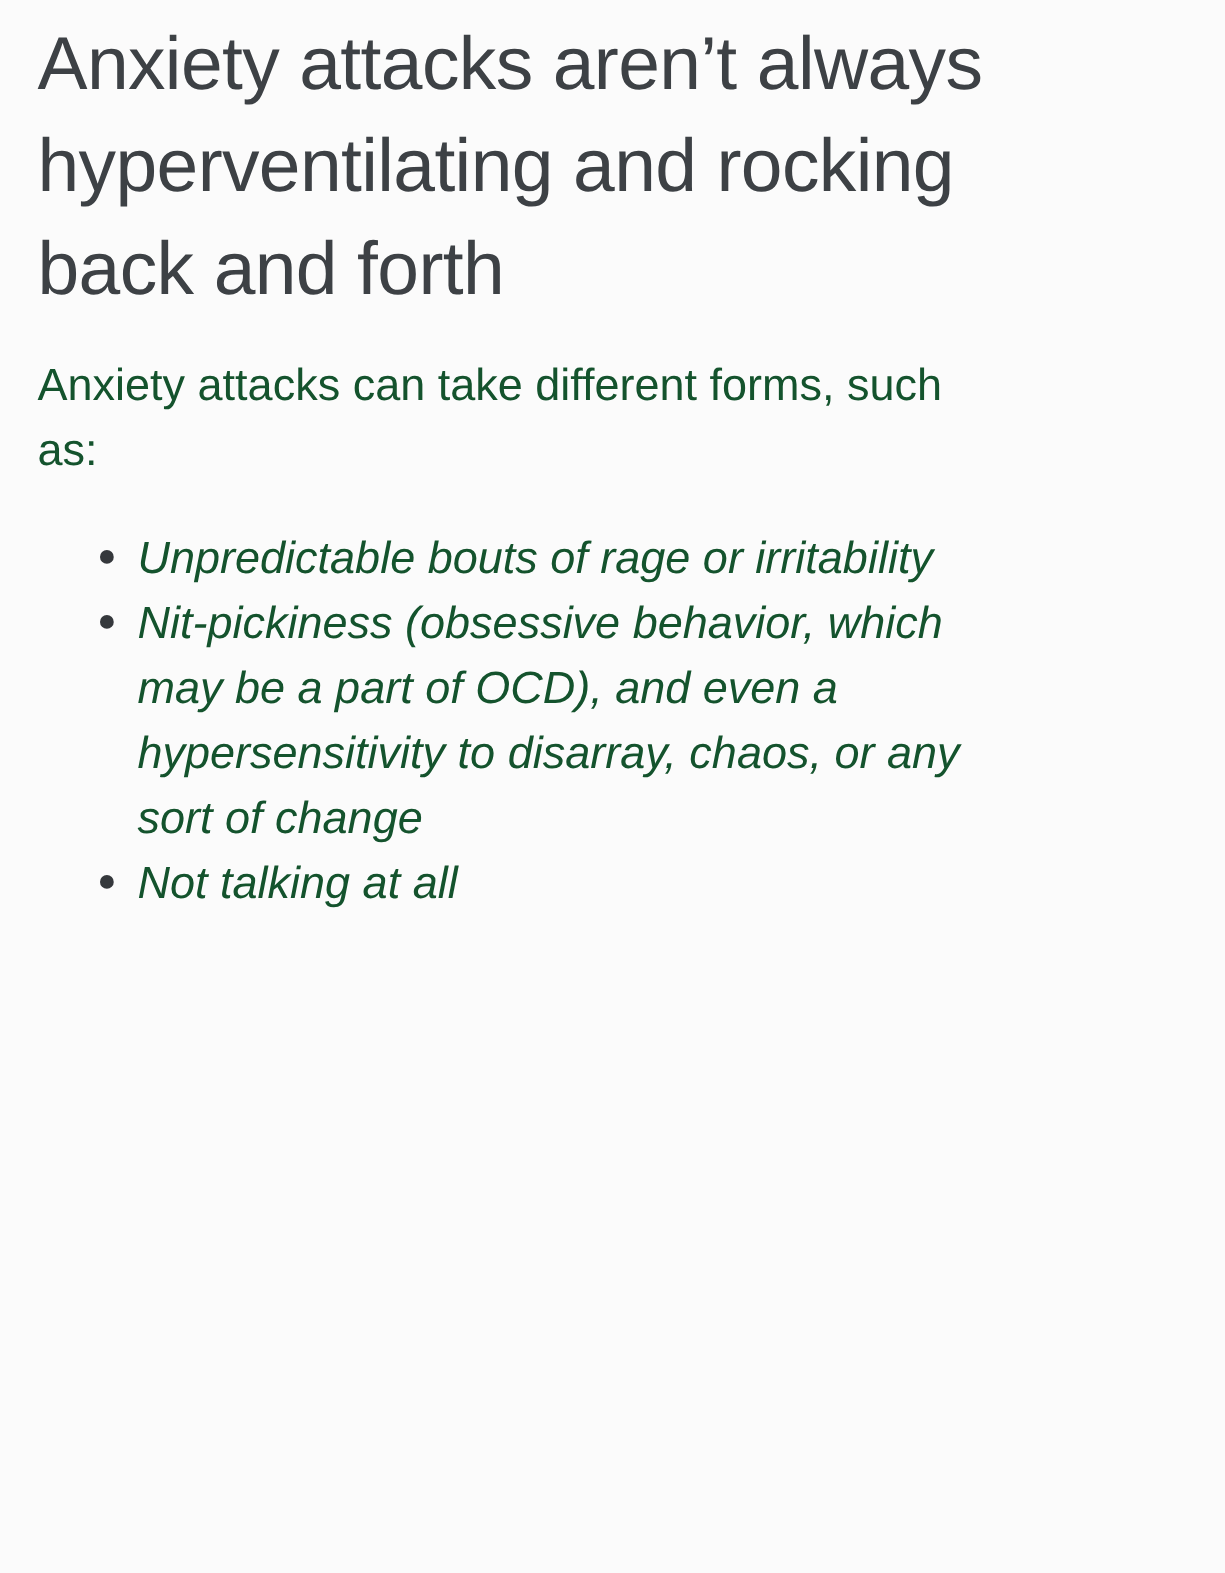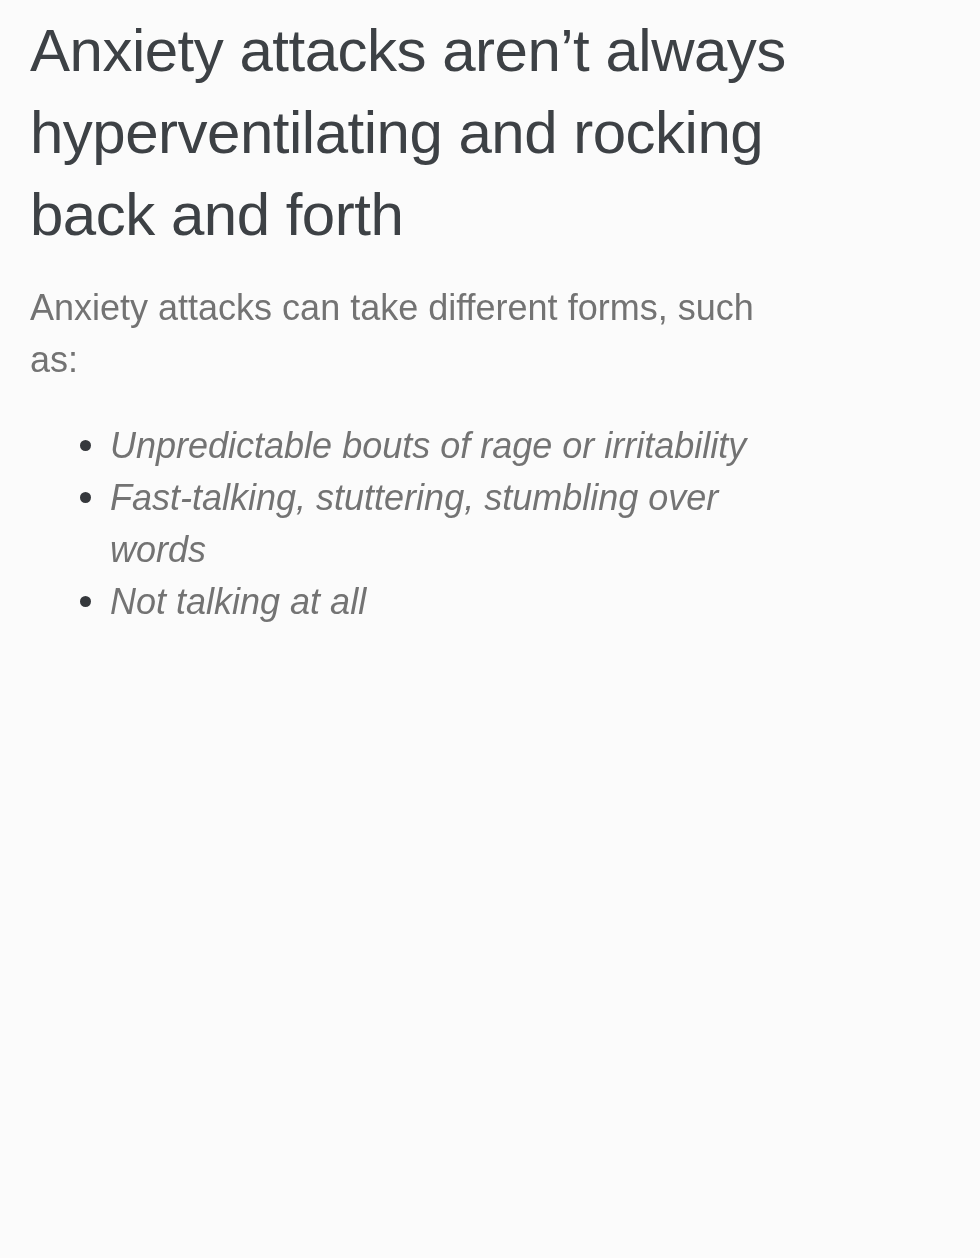--- a/index.html
+++ b/index.html
@@ -28,21 +28,21 @@
     font-weight: 400;
     letter-spacing: -0.5px;
     color: #3d4145;
     margin: 0 0 26px 0;
     white-space: pre-line;
   }
   .body-text {
     font-size: 36px;
     line-height: 52px;
     font-weight: 400;
-    color: #737373;
+    color: #14532d;
     white-space: pre-line;
   }
   .intro {
     margin: 0 0 34px 0;
   }
   .symptom-list {
     list-style: none;
     margin: 0 0 30px 0;
     padding: 0 0 0 48px;
     font-style: italic;
@@ -76,22 +76,24 @@
   <p class="body-text intro">Anxiety attacks can take different forms, such
 as:</p>
 
   <ul class="symptom-list">
     <li class="bullet-item">
       <span class="bullet-dot"></span>
       <span class="body-text">Unpredictable bouts of rage or irritability</span>
     </li>
     <li class="bullet-item">
       <span class="bullet-dot"></span>
-      <span class="body-text">Fast-talking, stuttering, stumbling over
-words</span>
+      <span class="body-text">Nit-pickiness (obsessive behavior, which
+may be a part of OCD), and even a
+hypersensitivity to disarray, chaos, or any
+sort of change</span>
     </li>
     <li class="bullet-item">
       <span class="bullet-dot"></span>
       <span class="body-text">Not talking at all</span>
     </li>
   </ul>
 
 
 </main>
 

